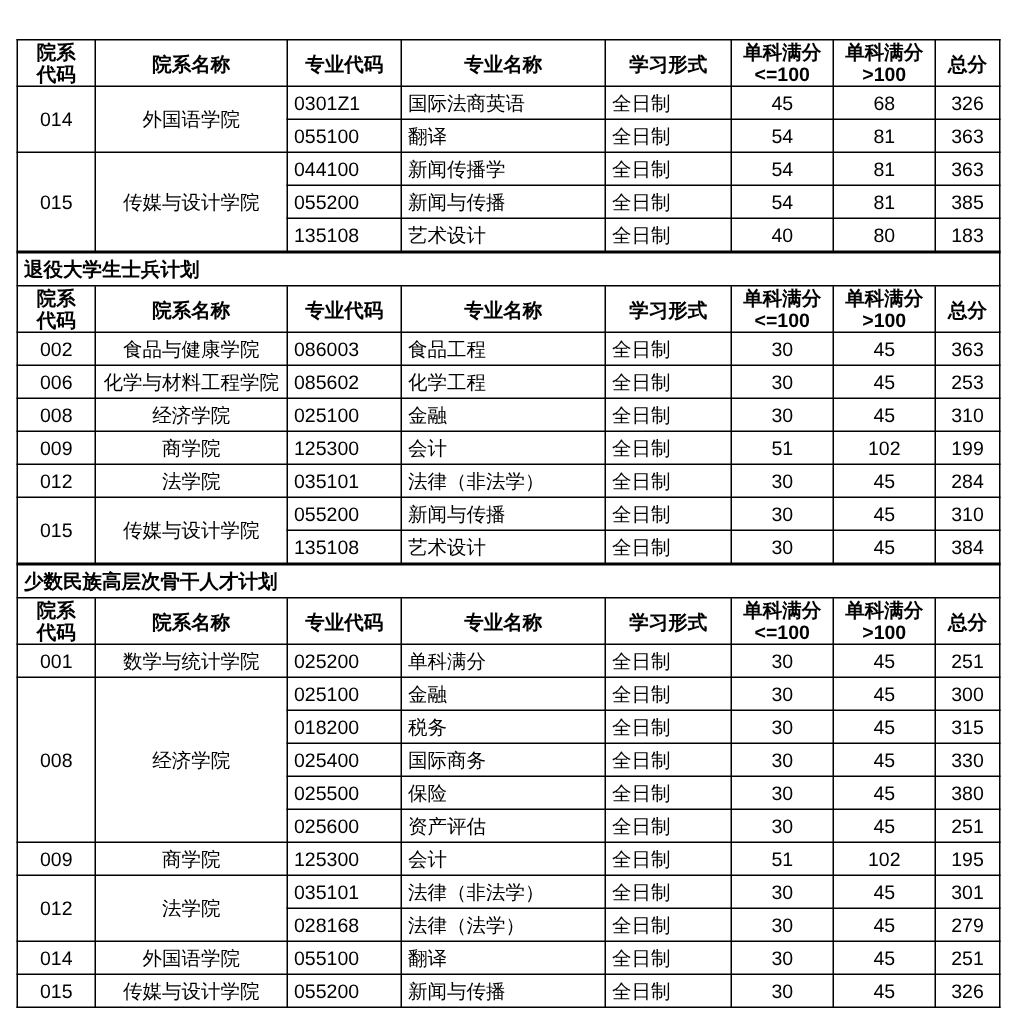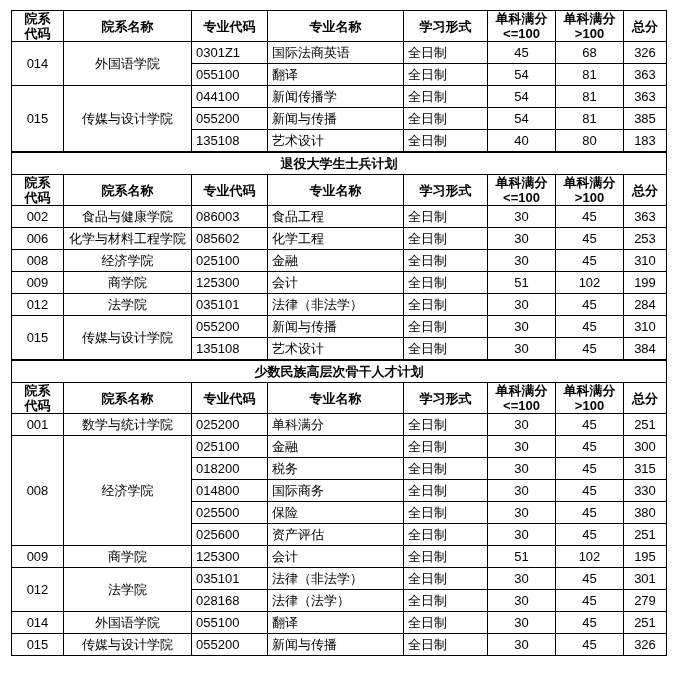--- a/index.html
+++ b/index.html
@@ -10,21 +10,21 @@
   body {
     width: 677px;
     height: 690px;
     font-family: "Liberation Sans", "DejaVu Sans", sans-serif;
     color: #000000;
     -webkit-font-smoothing: antialiased;
   }
   .page {
     width: 655px;
     margin: 0 auto;
-    padding-top: 10px;
+    padding-top: 26px;
     box-sizing: border-box;
   }
   table.grid {
     border-collapse: collapse;
     table-layout: fixed;
     width: 655px;
     margin: 0;
   }
   table.grid td {
     border: 1px solid #000000;
@@ -44,21 +44,21 @@
     line-height: 14px;
     padding: 1px 2px;
     height: 34px;
   }
   .hdr .two-line {
     display: block;
   }
   .c-center { text-align: center; }
   .c-left   { text-align: left; padding-left: 6px; }
   .section-title {
-    text-align: center;
+    text-align: left;
     font-weight: bold;
     font-size: 13.5px;
     height: 22px;
   }
   
   col.col-code  { width: 52px; }
   col.col-dept  { width: 128px; }
   col.col-major-code { width: 76px; }
   col.col-major { width: 136px; }
   col.col-form  { width: 84px; }
@@ -308,21 +308,21 @@
           </tr>
           <tr>
             <td class="c-left">018200</td>
             <td class="c-left">税务</td>
             <td class="c-left">全日制</td>
             <td class="c-center">30</td>
             <td class="c-center">45</td>
             <td class="c-center">315</td>
           </tr>
           <tr>
-            <td class="c-left">014800</td>
+            <td class="c-left">025400</td>
             <td class="c-left">国际商务</td>
             <td class="c-left">全日制</td>
             <td class="c-center">30</td>
             <td class="c-center">45</td>
             <td class="c-center">330</td>
           </tr>
           <tr>
             <td class="c-left">025500</td>
             <td class="c-left">保险</td>
             <td class="c-left">全日制</td>

